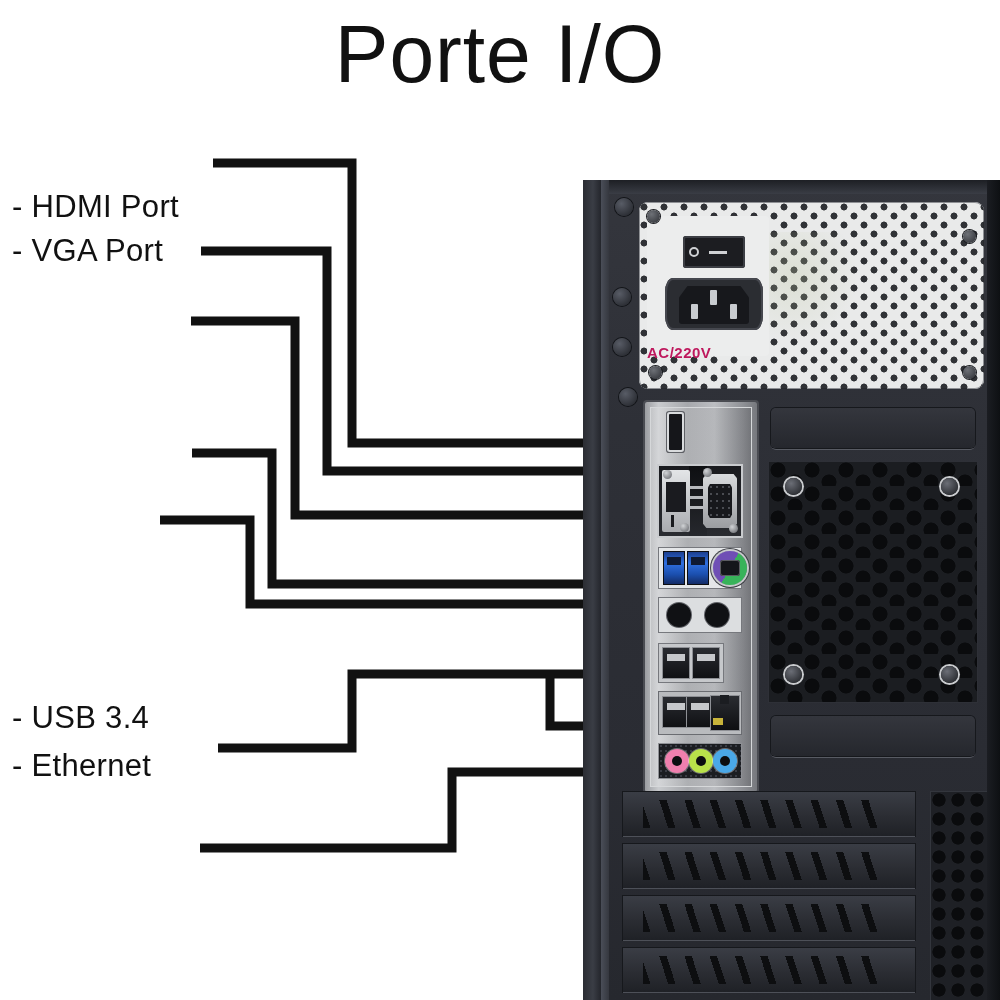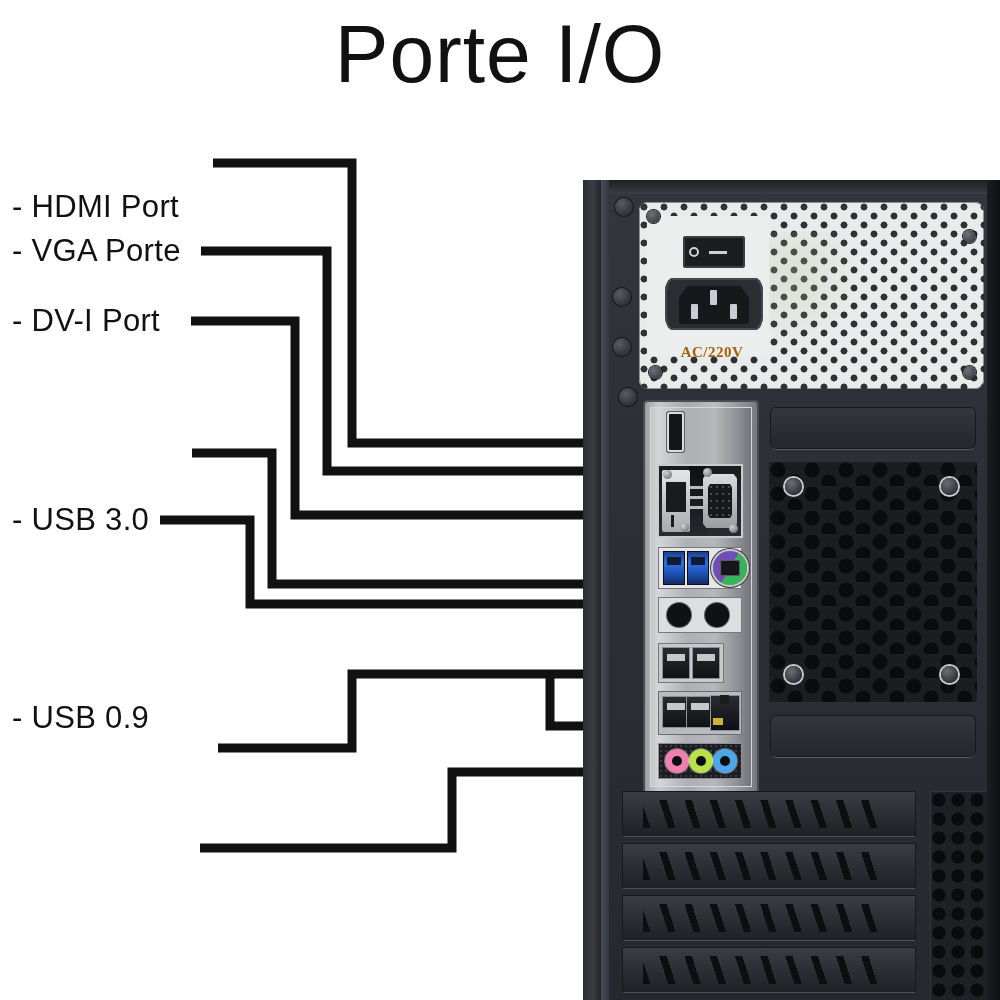--- a/index.html
+++ b/index.html
@@ -94,22 +94,22 @@
     background:#2b2d32;border-radius:8px/14px;
     box-shadow:0 0 0 2px #45474e inset;
   }
   #psu-iec-inner{
     position:absolute;left:14px;top:8px;width:70px;height:38px;
     background:#17181c;border-radius:9px 9px 3px 3px;
     clip-path:polygon(12% 0,88% 0,100% 30%,100% 100%,0 100%,0 30%);
   }
   .iec-pin{position:absolute;width:7px;height:15px;background:#c9ccd0;border-radius:1px;}
   #psu-label{
-    position:absolute;left:0;top:128px;width:130px;text-align:center;
-    font-size:15px;color:#a16207;font-weight:700;letter-spacing:.5px;font-family:Liberation Serif, serif;
+    position:absolute;left:0;top:128px;width:130px;
+    font-size:15px;color:#be185d;font-weight:700;letter-spacing:.5px;
   }
   .psu-screw{
     position:absolute;width:13px;height:13px;border-radius:50%;
     background:radial-gradient(circle at 35% 32%,#6e7177,#2c2e33);
     box-shadow:0 0 0 1px #1a1c20;
   }
 
   
   .chassis-screw{
     position:absolute;width:18px;height:18px;border-radius:50%;
@@ -288,24 +288,23 @@
   }
 </style>
 </head>
 <body>
 
 <div id="stage">
 
   <div id="title">Porte I/O</div>
 
   <div class="label" style="left:12px;top:146px;margin-top:44px;">- HDMI Port</div>
-  <div class="label" style="left:12px;top:234px;">- VGA Porte</div>
-  <div class="label" style="left:12px;top:304px;">- DV-I Port</div>
-  <div class="label" style="left:12px;top:503px;">- USB 3.0</div>
-  <div class="label" style="left:12px;top:701px;">- USB 0.9</div>
+  <div class="label" style="left:12px;top:234px;">- VGA Port</div>
+  <div class="label" style="left:12px;top:701px;">- USB 3.4</div>
+  <div class="label" style="left:12px;top:749px;">- Ethernet</div>
 
   <svg id="leaders" viewBox="0 0 1000 1000">
     <g fill="none" stroke="#111111" stroke-width="9" stroke-linecap="butt" stroke-linejoin="miter">
 
       <path d="M213 163 L352 163 L352 443 L672 443"></path>
 
       <path d="M201 251 L327 251 L327 471 L722 471"></path>
 
       <path d="M191 321 L295 321 L295 515 L660 515"></path>
 

